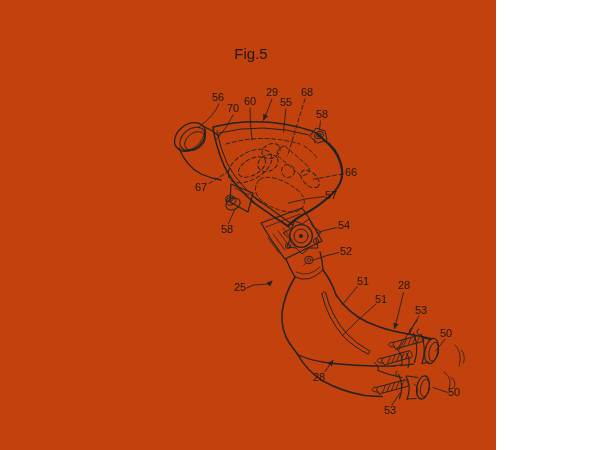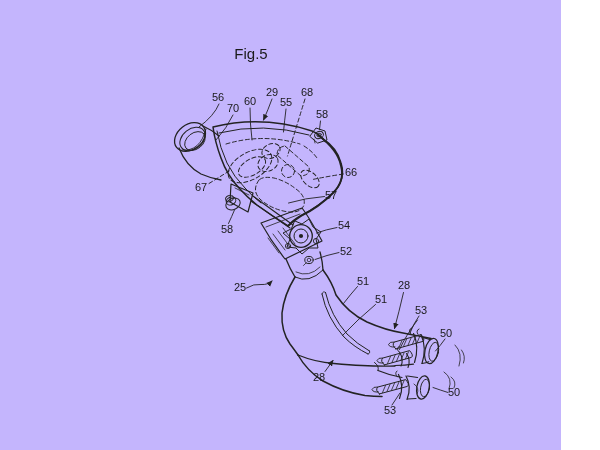--- a/index.html
+++ b/index.html
@@ -1,17 +1,17 @@
 <!DOCTYPE html>
 <html><head>
 <meta charset="utf-8">
 <style>
   html,body{margin:0;padding:0;}
   body{width:600px;height:450px;overflow:hidden;background:#fff;}
-  .stage{position:relative;width:561px;height:450px;background:#c4b5fd;}
+  .stage{position:relative;width:496px;height:450px;background:#c2410c;}
   svg{position:absolute;left:0;top:0;}
   .ln{stroke:var(--line,#232323);fill:none;stroke-linecap:round;stroke-linejoin:round;}
   .w18{stroke-width:1.8;} .w15{stroke-width:1.5;} .w13{stroke-width:1.3;}
   .w12{stroke-width:1.2;} .w11{stroke-width:1.1;} .w10{stroke-width:1;}
   .w09{stroke-width:.9;} .w08{stroke-width:.8;}
   .dsh{stroke-width:.95;stroke-dasharray:4 2.6;}
   .fl{fill:var(--line,#232323);stroke:none;}
   .ref{font:11px "Liberation Sans", sans-serif;fill:var(--label,#1a1a1a);}
   .ttl{font:400 15px "Liberation Sans", sans-serif;fill:var(--label,#1a1a1a);}
 </style>

